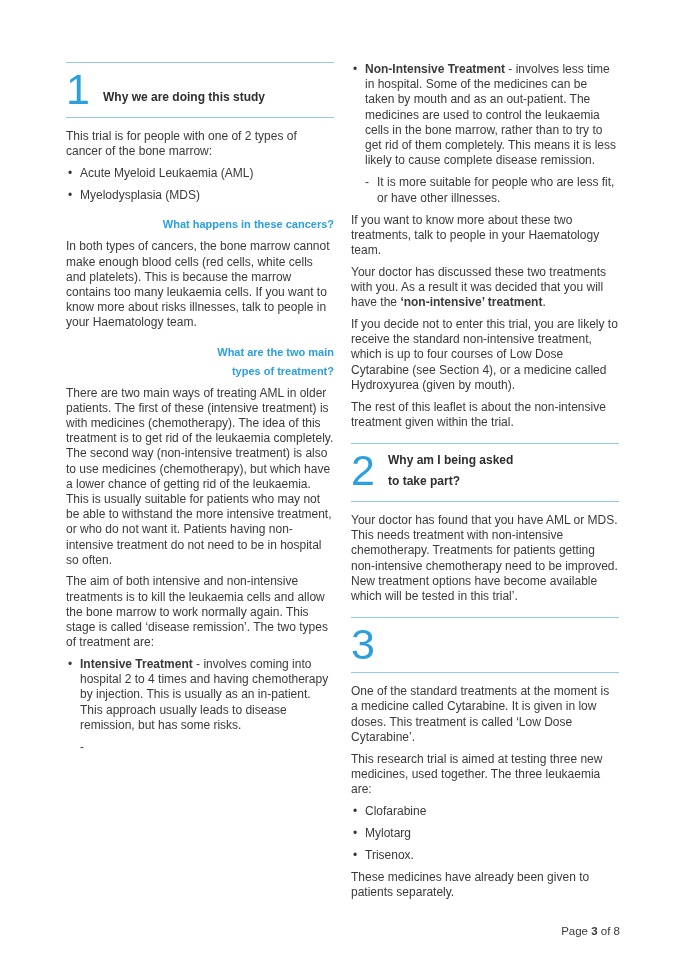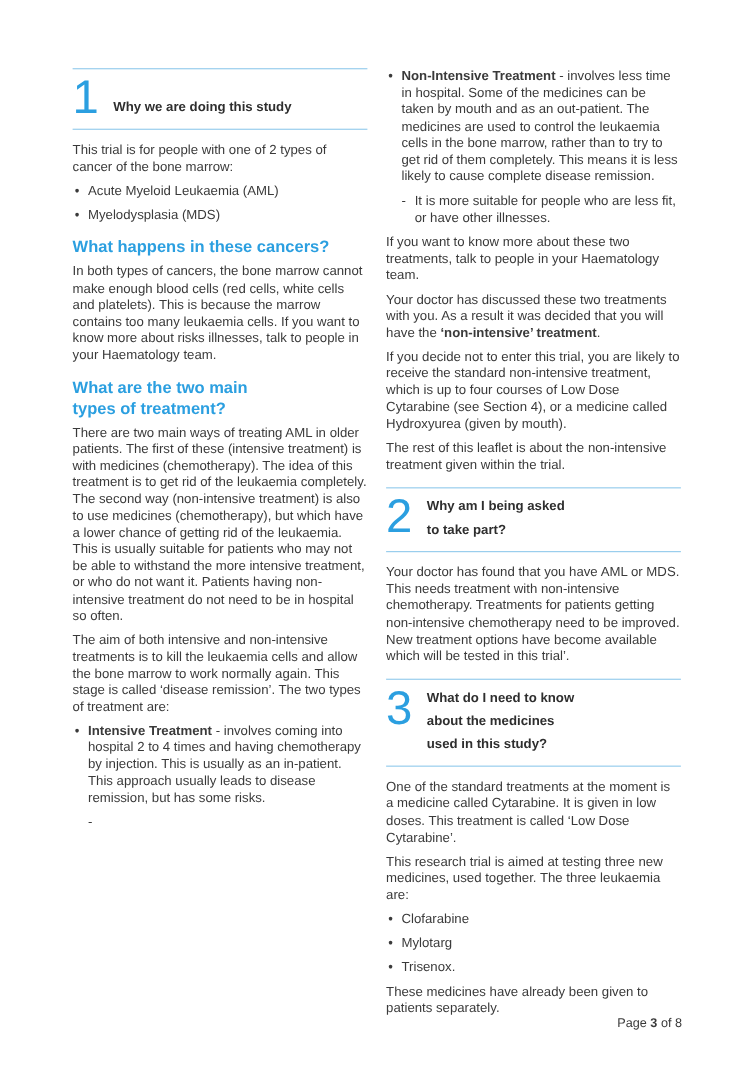--- a/index.html
+++ b/index.html
@@ -35,23 +35,24 @@
   }
   .para { margin-bottom: 6.5px; }
   .b { font-weight: bold; }
   .bullet { display: flex; margin-bottom: 7px; padding-left: 2px; }
   .bullet .marker { flex: none; width: 12px; }
   .dash { display: flex; margin-bottom: 7px; padding-left: 14px; }
   .dash .marker { flex: none; width: 12px; }
   .subhead {
     color: var(--accent);
     font-weight: bold;
-    font-size: 15px;
+    font-size: 11px;
     line-height: 19px;
     margin: 12px 0 5px 0;
+    text-align: right;
   }
   .section-header {
     border-top: 1.5px solid var(--divider);
     border-bottom: 1.5px solid var(--divider);
     padding: 6px 0 8px 0;
     margin: 0 0 11px 0;
     display: flex;
     gap: 11px;
     align-items: flex-start;
   }
@@ -126,21 +127,20 @@
         <div class="para"><span>Your doctor has discussed these two treatments with you. As a result it was decided that you will have the </span><span class="b">‘non-intensive’ treatment</span><span>.</span></div>
         <div class="para"><span>If you decide not to enter this trial, you are likely to receive the standard non-intensive treatment, which is up to four courses of Low Dose Cytarabine (see Section 4), or a medicine called Hydroxyurea (given by mouth).</span></div>
         <div class="para"><span>The rest of this leaflet is about the non-intensive treatment given within the trial.</span></div>
         <div class="section-header">
           <div class="num">2</div>
           <div class="title">Why am I being asked<br>to take part?</div>
         </div>
         <div class="para"><span>Your doctor has found that you have AML or MDS. This needs treatment with non-intensive chemotherapy. Treatments for patients getting non-intensive chemotherapy need to be improved. New treatment options have become available which will be tested in this trial’.</span></div>
         <div class="section-header">
           <div class="num">3</div>
-          <div class="title">What do I need to know<br>about the medicines<br>used in this study?</div>
         </div>
         <div class="para"><span>One of the standard treatments at the moment is a medicine called Cytarabine. It is given in low doses. This treatment is called ‘Low Dose Cytarabine’.</span></div>
         <div class="para"><span>This research trial is aimed at testing three new medicines, used together. The three leukaemia are:</span></div>
         <div class="bullet">
           <span class="marker">•</span>
           <span class="btext"><span>Clofarabine</span></span>
         </div>
         <div class="bullet">
           <span class="marker">•</span>
           <span class="btext"><span>Mylotarg</span></span>

